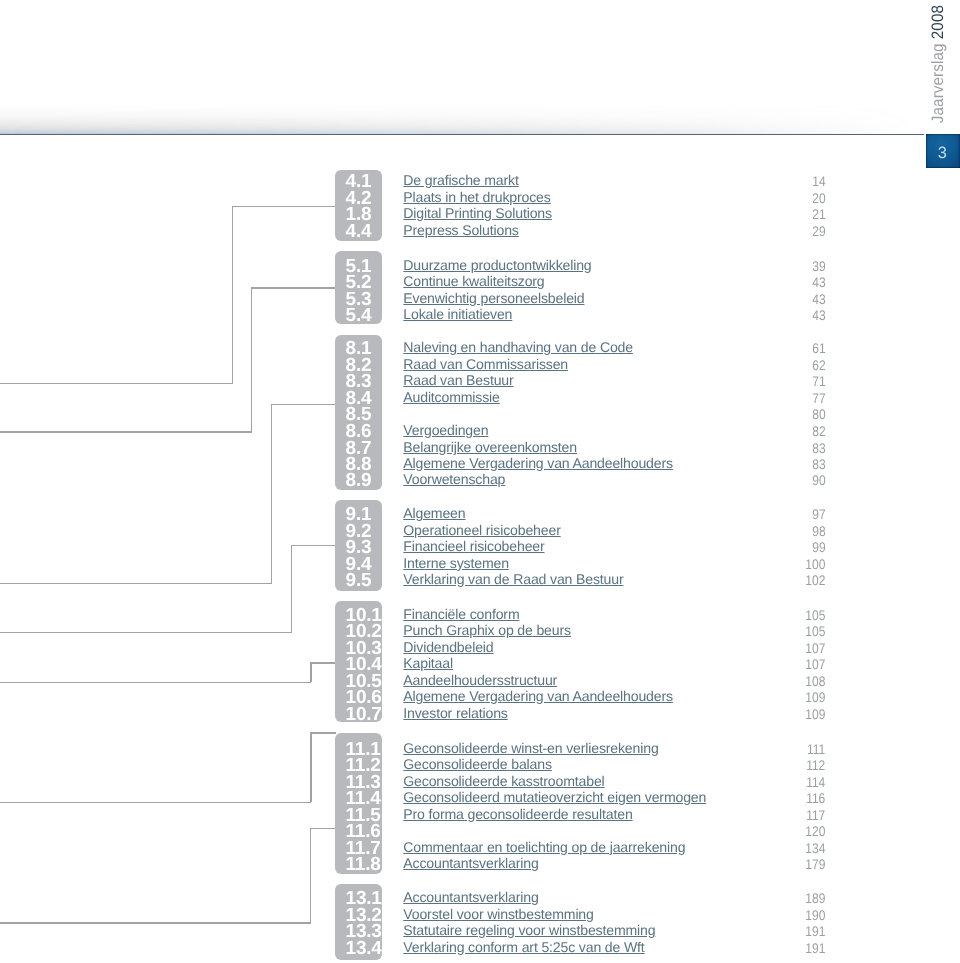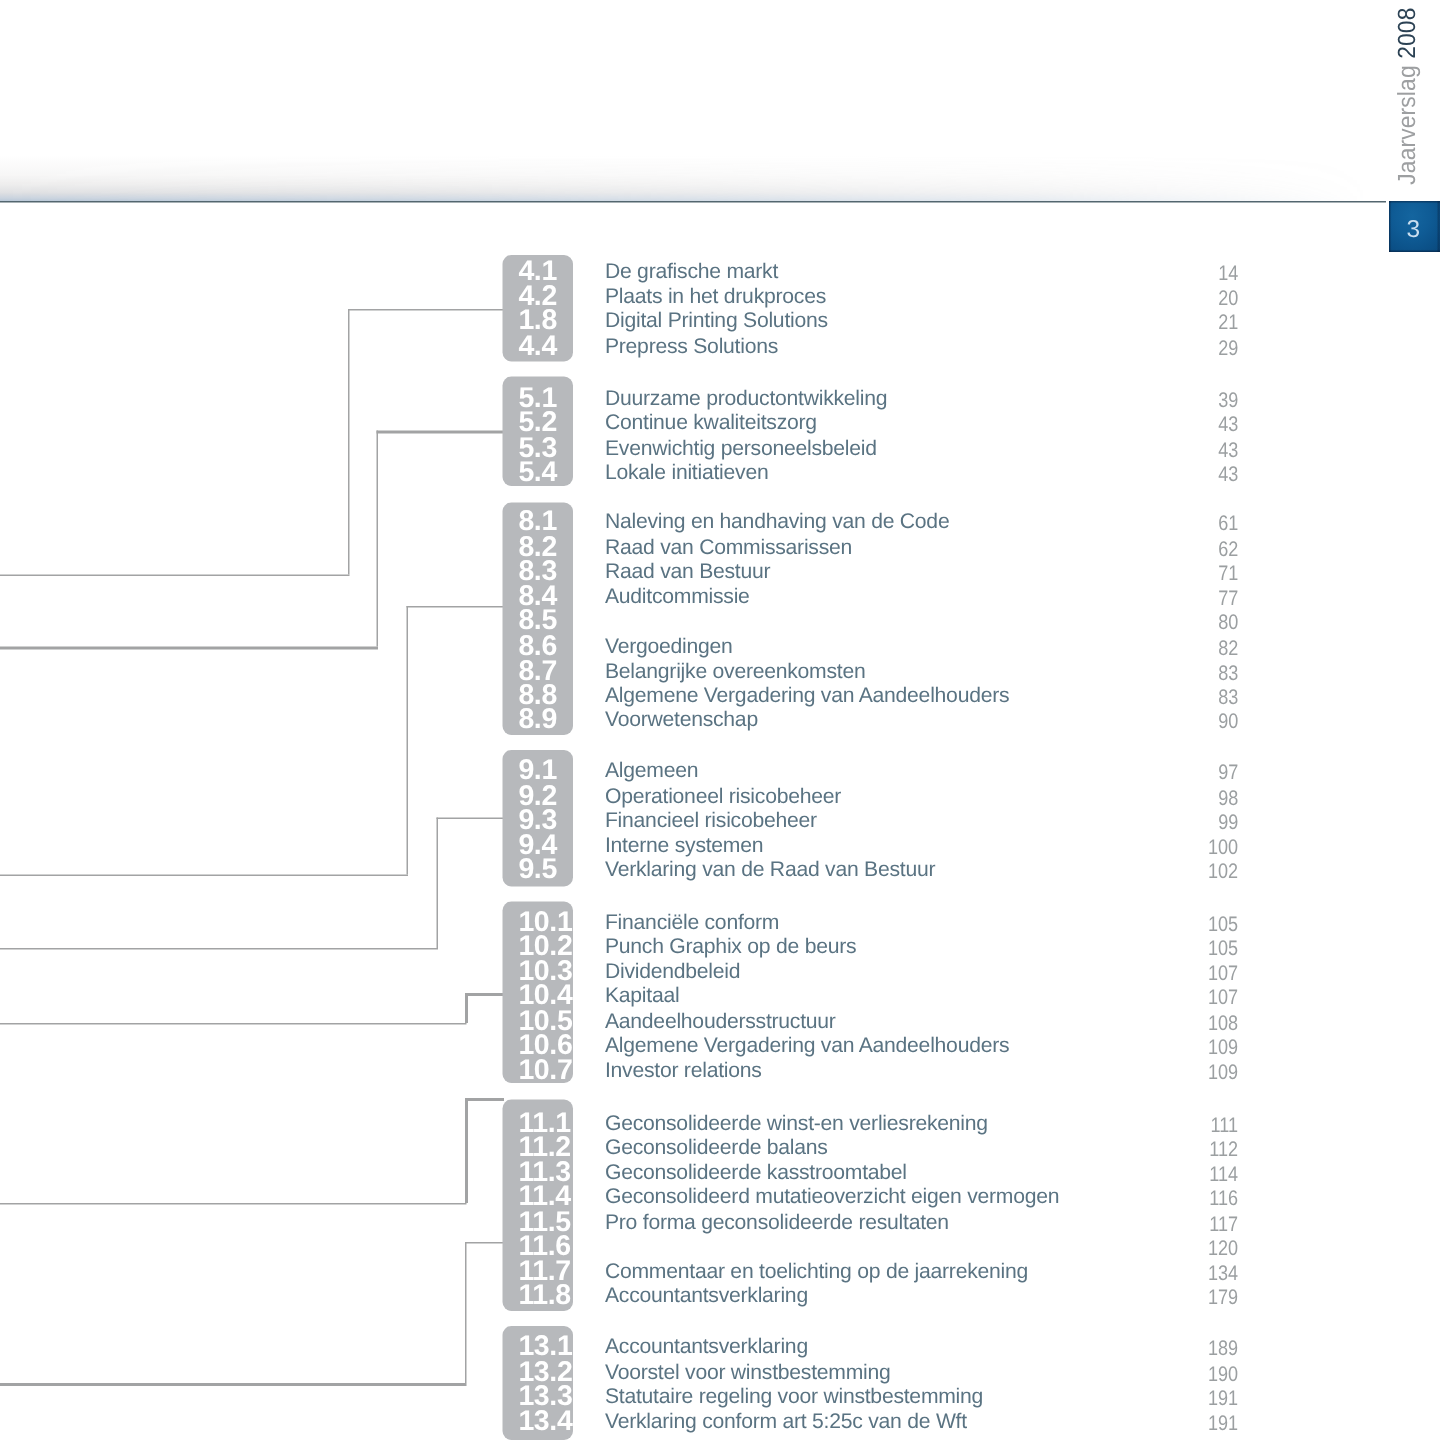--- a/index.html
+++ b/index.html
@@ -26,21 +26,21 @@
 .vtitle .pre{color:#9d9fa1;}
 .vtitle .yr{color:#2c4254;}
 .ln{position:absolute;background:#a2a3a4;}
 .ln.h{height:1.2px;}
 .ln.v{width:1.2px;}
 .numbox{position:absolute;left:335.4px;width:46.5px;background:#b7b9bc;border-radius:6px;}
 .row{position:absolute;left:0;width:960px;height:16px;}
 .row .num{position:absolute;left:345.6px;color:#fff;
   font-weight:bold;font-size:19px;line-height:16px;letter-spacing:-0.25px;
   transform:translateY(1.5px);text-align:right;}
-.row .ttl{position:absolute;left:403.3px;color:#5a7382;font-size:14.1px;line-height:16px;letter-spacing:-0.16px;}
+.row .ttl{position:absolute;left:403.3px;color:#5a7382;font-size:14.1px;line-height:16px;letter-spacing:-0.16px;text-decoration:underline;}
 .row .pg{position:absolute;left:770px;width:55.6px;text-align:right;color:#9b9fa1;font-size:14px;line-height:16px;}
 .row .pg i{font-style:normal;display:inline-block;transform:translateY(1.4px) scaleX(0.86);transform-origin:100% 50%;}
 </style>
 </head>
 <body>
 
 <div id="sheet">
   <div class="topfade"></div>
   <div class="toprule"></div>
   <div class="pagebox">

